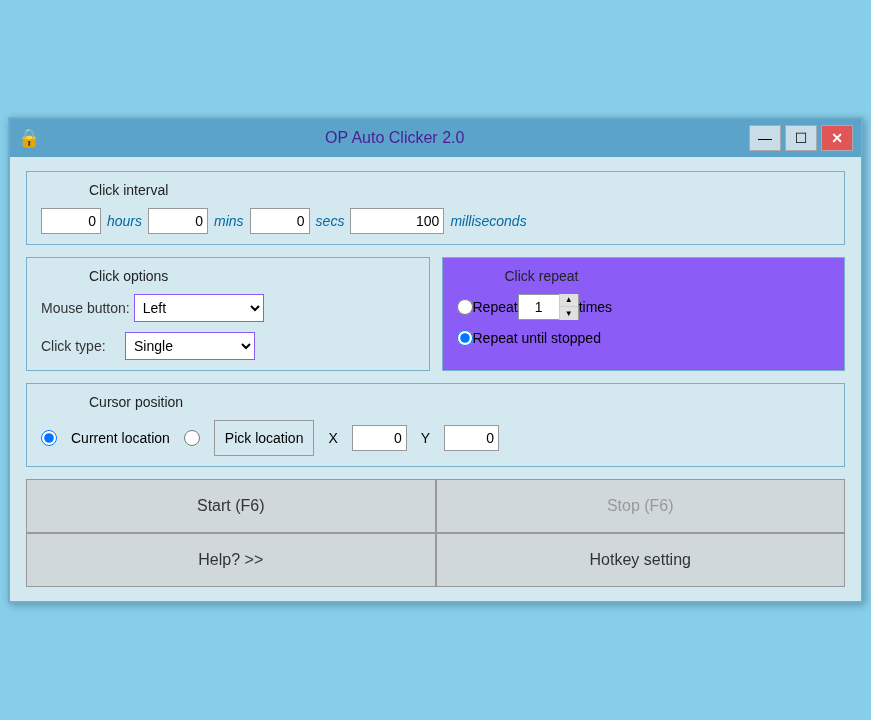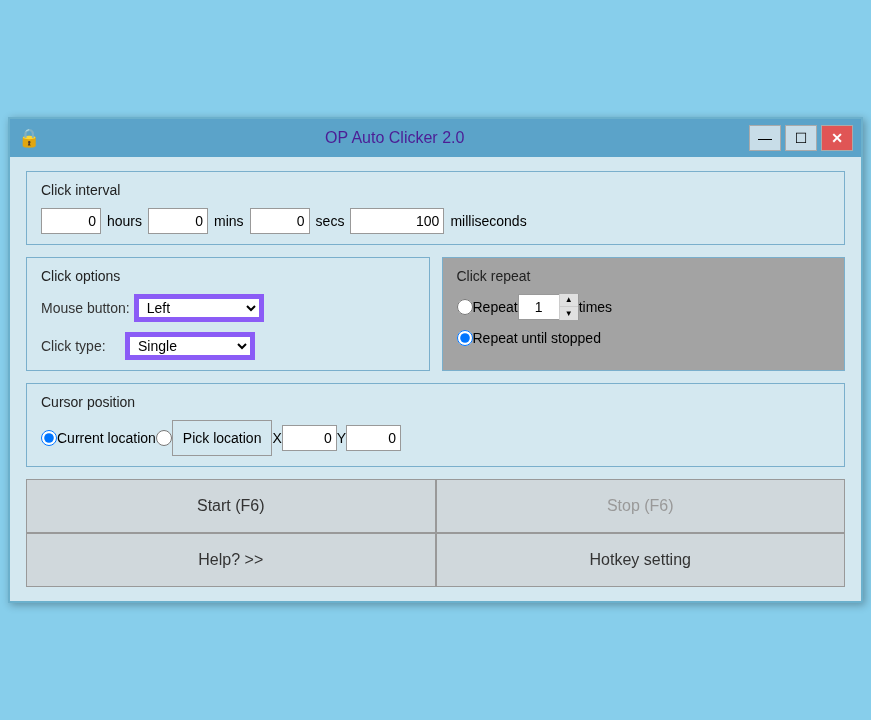--- a/index.html
+++ b/index.html
@@ -78,20 +78,21 @@
       border: 1px solid #7AAFCC;
       background: #D4E8F0;
       padding: 10px 14px;
       margin-bottom: 12px;
     }
 
     .section-title {
       font-size: 14px;
       color: #222;
       margin-bottom: 10px;
+      margin-left: 48px;
     }
 
     
     .interval-row {
       display: flex;
       align-items: center;
       gap: 6px;
     }
 
     .interval-input {
@@ -99,40 +100,41 @@
       height: 26px;
       border: 1px solid #999;
       background: white;
       text-align: right;
       padding-right: 4px;
       font-size: 14px;
     }
 
     .interval-label {
       font-size: 14px;
-      color: #000000;
+      color: #0369a1;
+      font-style: italic;
     }
 
     
     .two-col {
       display: flex;
       gap: 12px;
     }
 
     .col-left {
       flex: 1;
       border: 1px solid #7AAFCC;
       background: #D4E8F0;
       padding: 10px 14px;
     }
 
     .col-right {
       flex: 1;
       border: 1px solid #7AAFCC;
-      background: #a3a3a3;
+      background: #8b5cf6;
       padding: 10px 14px;
     }
 
     .option-row {
       display: flex;
       align-items: center;
       gap: 4px;
       margin-bottom: 10px;
     }
 
@@ -141,21 +143,21 @@
     }
 
     .option-label {
       font-size: 14px;
       color: #333;
       min-width: 80px;
     }
 
     select {
       height: 28px;
-      border: 5px solid #8b5cf6;
+      border: 1px solid #8b5cf6;
       background: white;
       font-size: 14px;
       padding: 0 4px;
       width: 130px;
       cursor: pointer;
     }
 
     
     .repeat-row {
       display: flex;
@@ -210,20 +212,21 @@
     }
 
     .spinner-btn:first-child {
       border-bottom: 1px solid #ccc;
     }
 
     
     .cursor-row {
       display: flex;
       align-items: center;
+      gap: 14px;
     }
 
     .pick-btn {
       border: 1px solid #999;
       background: #D4E8F0;
       padding: 4px 10px;
       font-size: 14px;
       cursor: pointer;
       height: 36px;
     }

